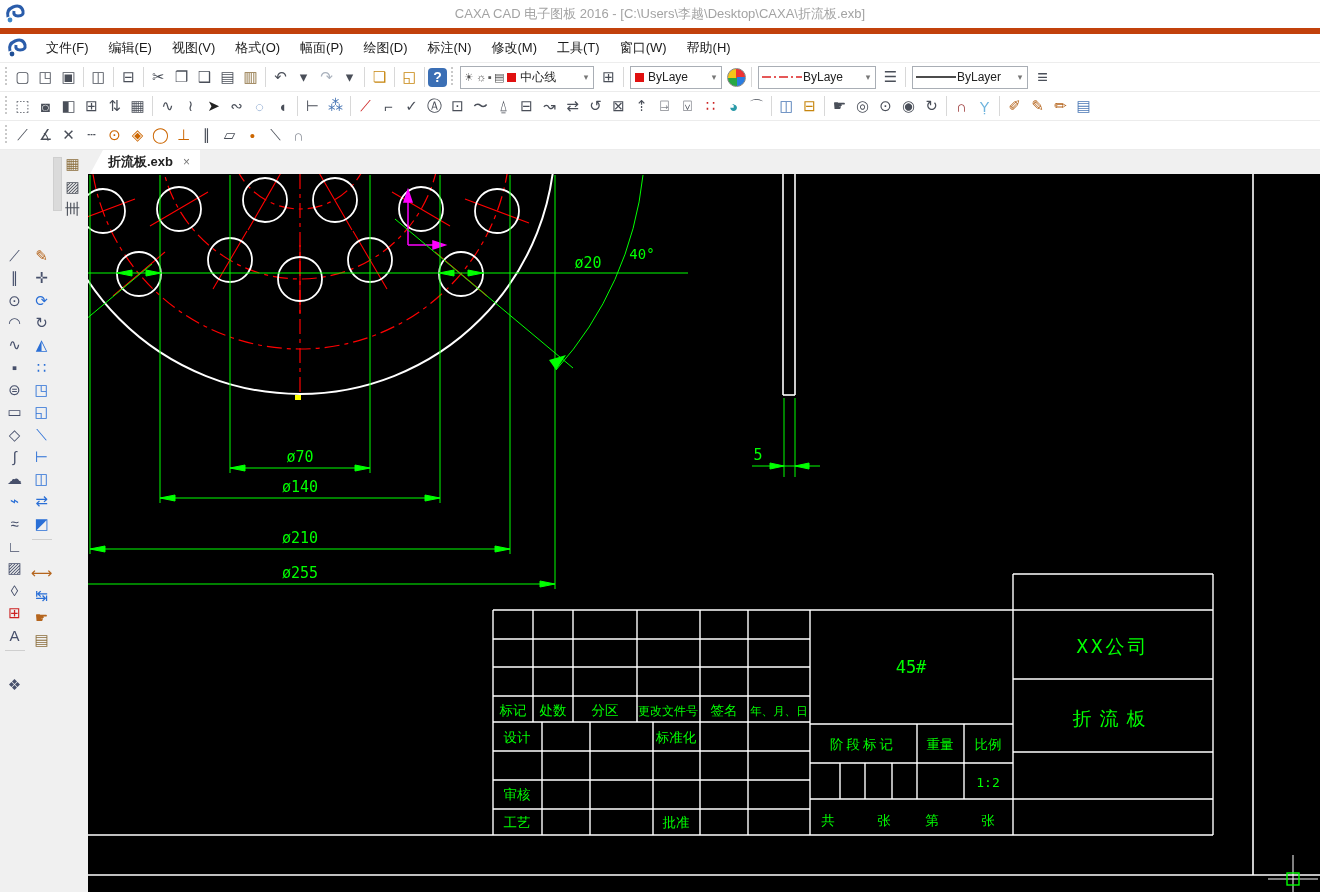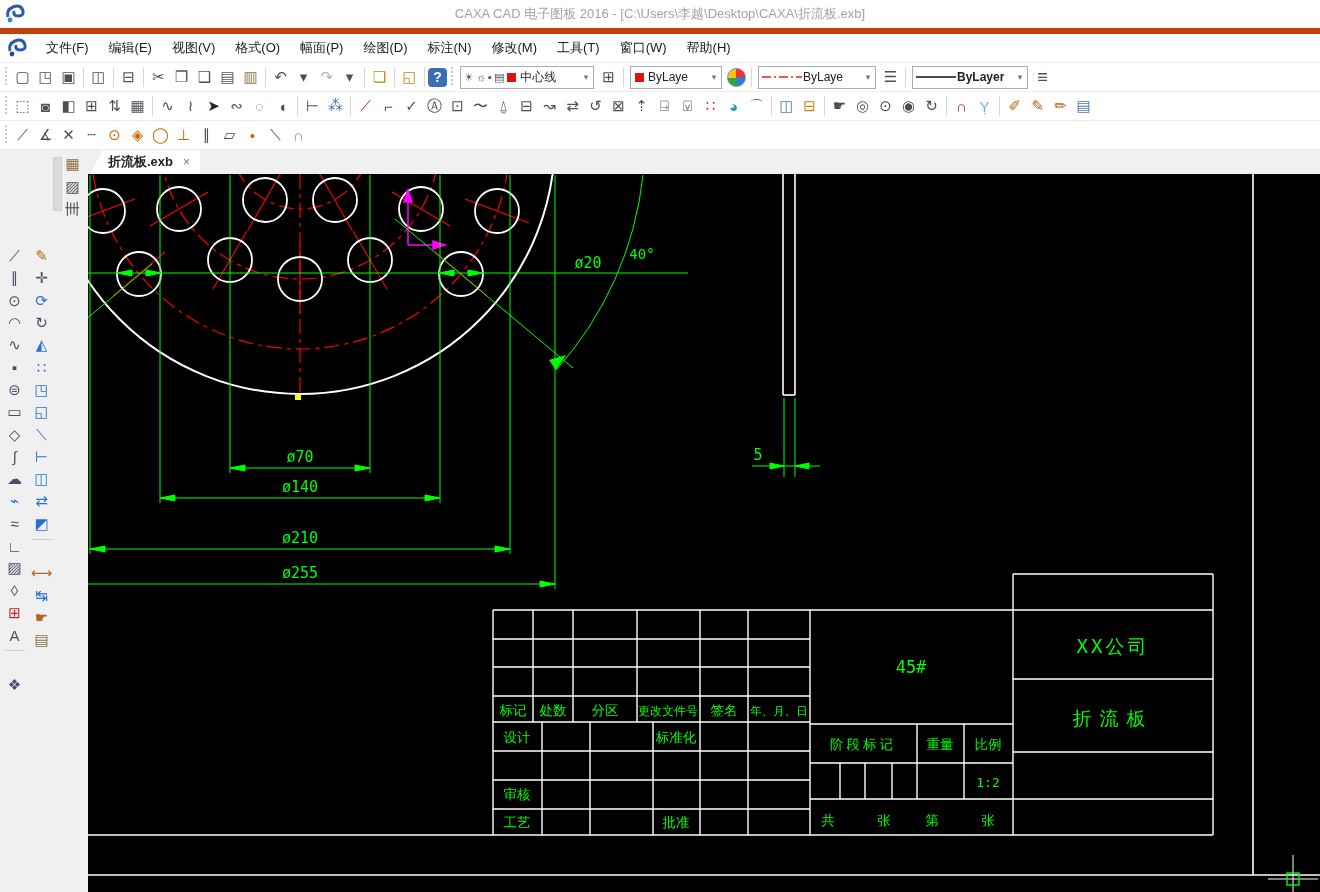--- a/index.html
+++ b/index.html
@@ -136,21 +136,21 @@
     </svg>
     <span data-name="linetype-combo-value" style="flex:1;">ByLaye</span>
     <span class="dd" data-name="chevron-down-icon">▾</span>
   </div>
   <span class="ic" data-name="linetype-manager-icon">☰</span>
   <span data-name="sep"></span>
   <div class="combo" data-name="lineweight-combo" style="width:110px;">
     <svg class="ltline" viewBox="0 0 42 10" data-name="lineweight-preview">
       <line x1="1" y1="5" x2="41" y2="5" stroke="#111" stroke-width="1.6"></line>
     </svg>
-    <span data-name="lineweight-combo-value" style="flex:1;font-weight:bold;">ByLayer</span>
+    <span data-name="lineweight-combo-value" style="flex:1;">ByLayer</span>
     <span class="dd" data-name="chevron-down-icon">▾</span>
   </div>
   <span class="ic" data-name="toolbar-options-icon" style="font-size:18px;">≡</span>
 </div>
 
 <div class="tbrow" data-name="toolbar-dimension">
   <span class="grip" data-name="toolbar-gripper"></span>
   <div style="display:flex;align-items:center;">
 
   <span class="ic" data-name="zoom-extents-icon">⬚</span>

